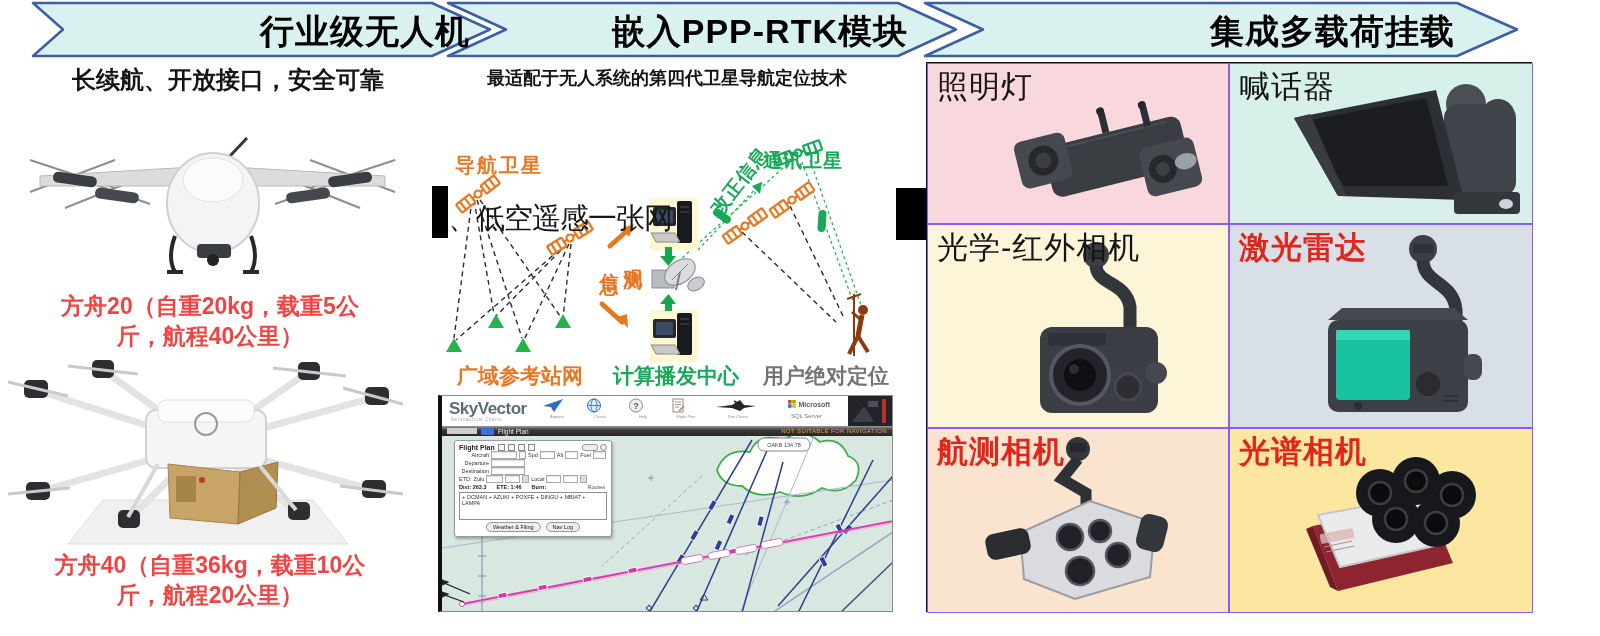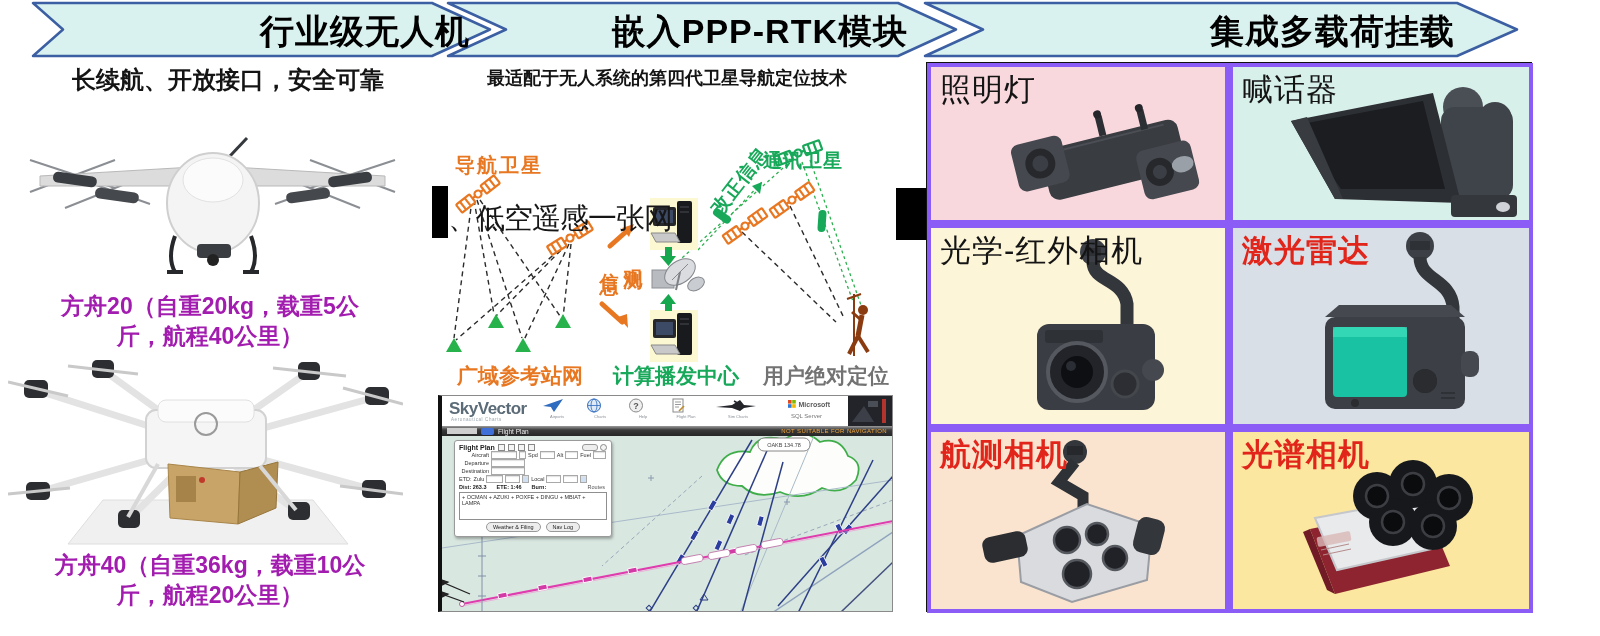--- a/index.html
+++ b/index.html
@@ -4,21 +4,21 @@
 <style>
   html,body{margin:0;padding:0;background:#ffffff;}
   #canvas{position:relative;width:1600px;height:636px;background:#fff;overflow:hidden;
           font-family:"Liberation Sans","DejaVu Sans",sans-serif;color:#141414;}
   .abs{position:absolute;}
   
   .banner-label{position:absolute;top:7px;height:48px;line-height:48px;text-align:right;
                 font-size:34px;font-weight:800;letter-spacing:1px;color:#000;}
   
   .subtitle{position:absolute;text-align:center;font-weight:700;}
-  .caption{position:absolute;text-align:center;font-size:23px;font-weight:700;line-height:30px;color:#a21caf;}
+  .caption{position:absolute;text-align:center;font-size:23px;font-weight:700;line-height:30px;color:#ef4444;}
   
   .dg-label{position:absolute;font-weight:700;white-space:nowrap;}
   .vtext{writing-mode:vertical-rl;text-orientation:upright;letter-spacing:2px;}
   .overlay-title{position:absolute;font-family:"Liberation Serif","DejaVu Serif",serif;
                  font-size:29px;font-weight:500;letter-spacing:-1px;color:#161616;white-space:nowrap;}
   .blackbox{position:absolute;background:#000;}
   
   .sv{position:absolute;left:438px;top:395px;width:455px;height:217px;background:#fff;
       border:1px solid #8a8a8a;border-left:4px solid #111;box-sizing:border-box;overflow:hidden;}
   .sv-header{position:relative;height:30px;background:#fff;}
@@ -46,21 +46,21 @@
   .fp-row{display:flex;align-items:center;gap:2px;height:8px;}
   .fp-row .lab{color:#333;}
   .fbox{display:inline-block;height:6px;border:1px solid #a9a9a9;background:#fff;box-shadow:inset 0 1px 1px #e2e2e2;}
   .fp-route{border:1px solid #8f8f8f;background:#fff;height:24px;margin-top:1px;padding:1px 2px;font-size:5.5px;color:#333;}
   .fp-btns{display:flex;justify-content:center;gap:5px;margin-top:2px;}
   .fp-btn{font-size:5.5px;padding:1px 6px;border:1px solid #999;border-radius:5px;background:#ededed;color:#222;}
   
   .grid{position:absolute;left:926px;top:62px;width:606px;height:550px;display:grid;
         grid-template-columns:302px 304px;grid-template-rows:161px 204px 185px;
         border:1px solid #111;box-sizing:border-box;}
-  .cell{position:relative;border:4px solid #8b5cf6;box-sizing:border-box;overflow:hidden;}
+  .cell{position:relative;border:1px solid #8b5cf6;box-sizing:border-box;overflow:hidden;}
   .cell-label{position:absolute;top:2px;left:9px;font-size:31px;font-weight:400;letter-spacing:1px;color:#141414;z-index:2;}
   .cell-label.red{color:#e1251b;font-weight:800;}
   .bg-pink{background:#f8d8dd;}  .bg-mint{background:#d8f0ea;}
   .bg-yellow{background:#fdf5d8;}.bg-bluegray{background:#d9dfe7;}
   .bg-peach{background:#fae4cf;padding-left:20px;} .bg-gold{background:#fbe79f;}
   svg{display:block;}
 </style>
 </head>
 <body>
 

